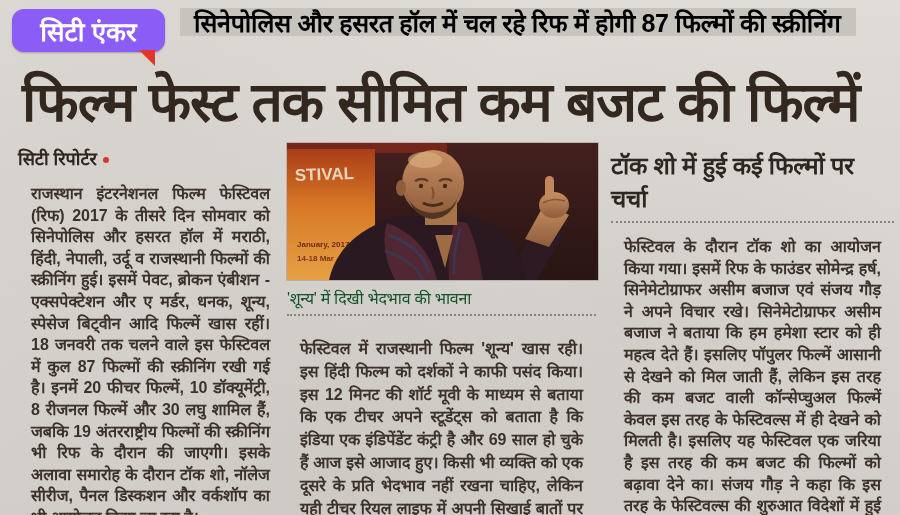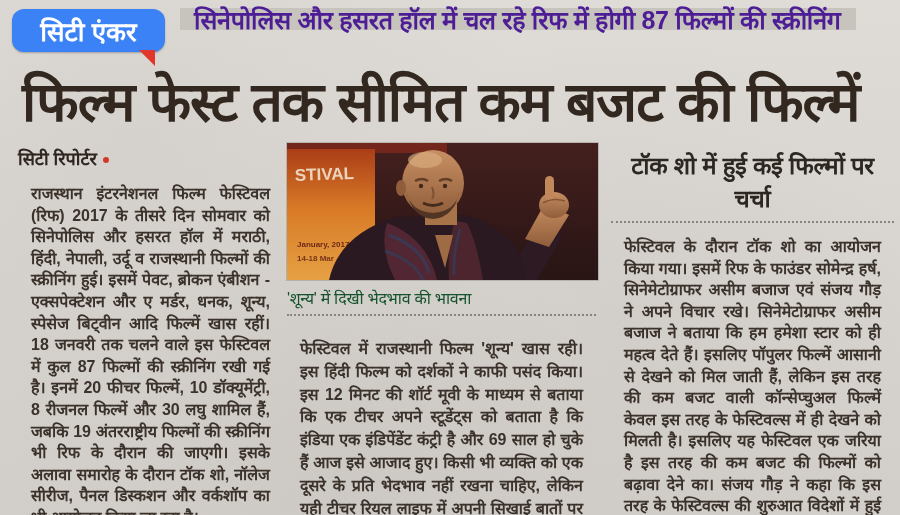--- a/index.html
+++ b/index.html
@@ -11,33 +11,33 @@
   .paper-noise{
     position:absolute;inset:0;pointer-events:none;
     background:
       radial-gradient(circle at 15% 25%, rgba(120,110,100,.06), transparent 45%),
       radial-gradient(circle at 70% 60%, rgba(120,110,100,.05), transparent 40%),
       radial-gradient(circle at 40% 85%, rgba(90,80,70,.05), transparent 35%),
       linear-gradient(180deg, rgba(255,255,255,.18), rgba(0,0,0,.03));
   }
   .kicker{
     position:absolute;left:12px;top:9px;width:153px;height:43px;
-    background:#3b82f6;border-radius:12px;
+    background:#8b5cf6;border-radius:12px;
     display:flex;align-items:center;justify-content:center;
     color:#fff;font-size:26px;font-weight:bold;
     box-shadow:0 1px 2px rgba(0,0,0,.25);
   }
   .kicker::after{
     content:"";position:absolute;right:10px;bottom:-14px;
     width:0;height:0;
     border-top:16px solid #e1362a;border-left:16px solid transparent;
   }
   .strap{
-    position:absolute;left:180px;top:8px;width:676px;height:22px;
-    background:#c7c3bd;color:#4c1d95;
+    position:absolute;left:180px;top:8px;width:676px;height:28px;
+    background:#c7c3bd;color:#000000;
     display:flex;align-items:center;padding:0 14px;box-sizing:border-box;
     font-size:25px;font-weight:bold;letter-spacing:-.3px;
   }
   .headline{
     position:absolute;left:6px;top:52px;width:892px;margin:16px;
     font-size:55px;font-weight:800;color:#33281f;
     letter-spacing:-1px;line-height:1.25;white-space:nowrap;
   }
   .col-left{position:absolute;left:18px;top:146px;width:265px;}
   .byline{font-size:18px;font-weight:bold;color:#2e2520;margin-bottom:7px;}
@@ -54,21 +54,21 @@
   .mid-heading{
     position:absolute;left:287px;top:287px;width:309px;
     font-size:16px;font-weight:normal;color:#14532d;letter-spacing:-.3px;
     padding-bottom:5px;border-bottom:2px dotted #8a837c;
   }
   .mid-body{position:absolute;left:287px;top:325px;width:309px;}
   .mid-body p{line-height:22.8px;}
   .col-right{position:absolute;left:611px;top:148px;width:283px;}
   .right-heading{
     font-size:24px;font-weight:bold;color:#2d2722;letter-spacing:-.3px;
-    padding-bottom:7px;border-bottom:2px dotted #8a837c;margin-bottom:9px;text-align:center;
+    padding-bottom:7px;border-bottom:2px dotted #8a837c;margin-bottom:9px;
   }
 </style>
 </head>
 <body>
 
 <div class="paper-noise"></div>
 
 <div class="kicker">
   <span>सिटी एंकर</span>
 </div>

